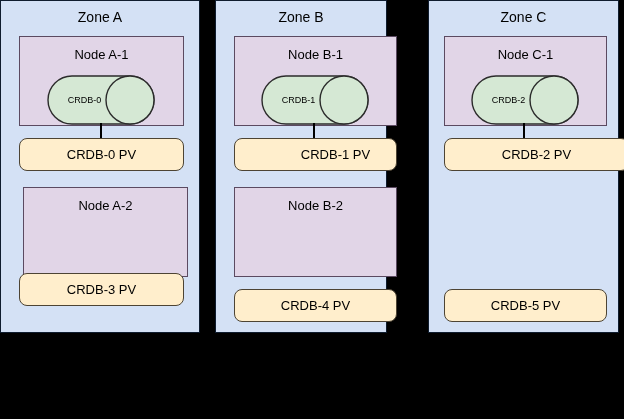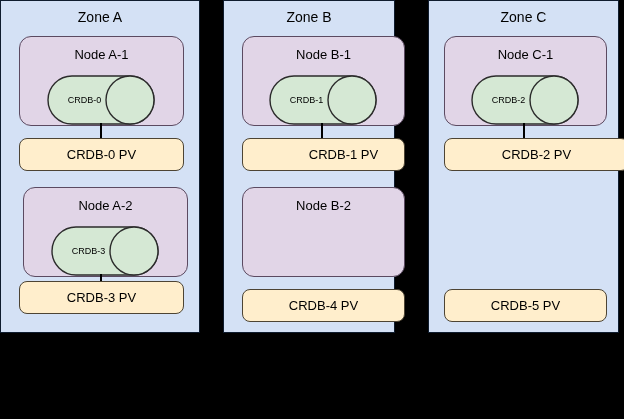--- a/index.html
+++ b/index.html
@@ -31,21 +31,21 @@
     text-align: center;
     font-size: 14px;
     color: #000000;
     line-height: 16px;
     white-space: nowrap;
   }
   .node {
     position: absolute;
     background: #e1d5e7;
     border: 1px solid #5b4a61;
-    border-radius: 12px;
+    border-radius: 0;
     box-sizing: border-box;
   }
   .node-title {
     position: absolute;
     top: 10px;
     left: 0;
     right: 0;
     text-align: center;
     font-size: 13px;
     color: #000000;
@@ -112,35 +112,28 @@
         <div class="cyl-label">CRDB-0</div>
       </div>
     </div>
     <div class="connector" style="left:99px; top:122px; height:16px;"></div>
     <div class="pv" style="left:18px; top:137px; width:165px; height:33px;">
       <span class="pv-label">CRDB-0 PV</span>
     </div>
 
     <div class="node" style="left:22px; top:186px; width:165px; height:90px;">
       <div class="node-title">Node A-2</div>
-      <div class="cylinder" style="left:27px; top:38px; width:108px; height:50px;">
-        <svg width="108" height="50" viewBox="0 0 108 50" xmlns="http://www.w3.org/2000/svg">
-          <path d="M25,1 L83,1 A24,24 0 0 1 83,49 L25,49 A24,24 0 0 1 25,1 Z" fill="#d5e8d4" stroke="#2b2b2b" stroke-width="1.4"></path>
-          <ellipse cx="83" cy="25" rx="24" ry="24" fill="#d5e8d4" stroke="#2b2b2b" stroke-width="1.4"></ellipse>
-        </svg>
-        <div class="cyl-label">CRDB-3</div>
-      </div>
     </div>
     <div class="connector" style="left:99px; top:273px; height:16px;"></div>
-    <div class="pv" style="left:18px; top:280px; width:165px; height:33px;">
+    <div class="pv" style="left:18px; top:272px; width:165px; height:33px;">
       <span class="pv-label">CRDB-3 PV</span>
     </div>
   </div>
 
-  <div class="zone" style="left:215px; width:172px;margin-left:8px;">
+  <div class="zone" style="left:215px; width:172px;">
     <div class="zone-title">Zone B</div>
 
     <div class="node" style="left:18px; top:35px; width:163px; height:90px;">
       <div class="node-title">Node B-1</div>
       <div class="cylinder" style="left:26px; top:38px; width:108px; height:50px;">
         <svg width="108" height="50" viewBox="0 0 108 50" xmlns="http://www.w3.org/2000/svg">
           <path d="M25,1 L83,1 A24,24 0 0 1 83,49 L25,49 A24,24 0 0 1 25,1 Z" fill="#d5e8d4" stroke="#2b2b2b" stroke-width="1.4"></path>
           <ellipse cx="83" cy="25" rx="24" ry="24" fill="#d5e8d4" stroke="#2b2b2b" stroke-width="1.4"></ellipse>
         </svg>
         <div class="cyl-label">CRDB-1</div>

